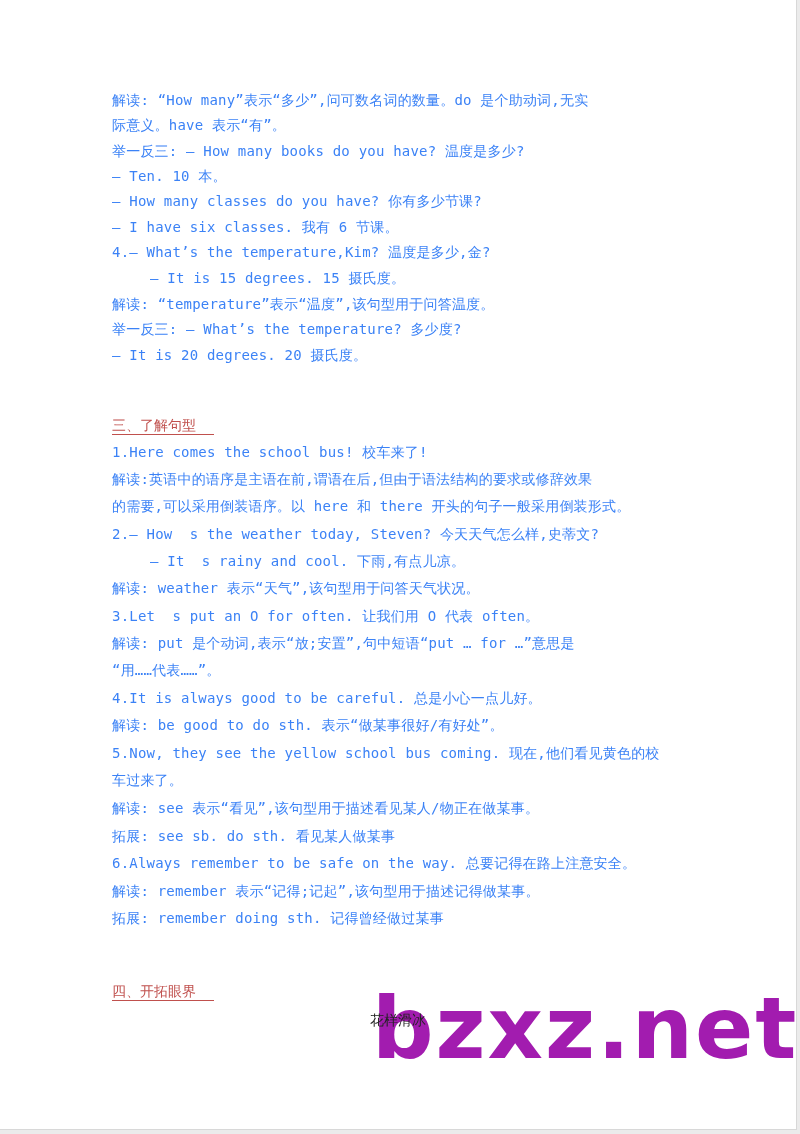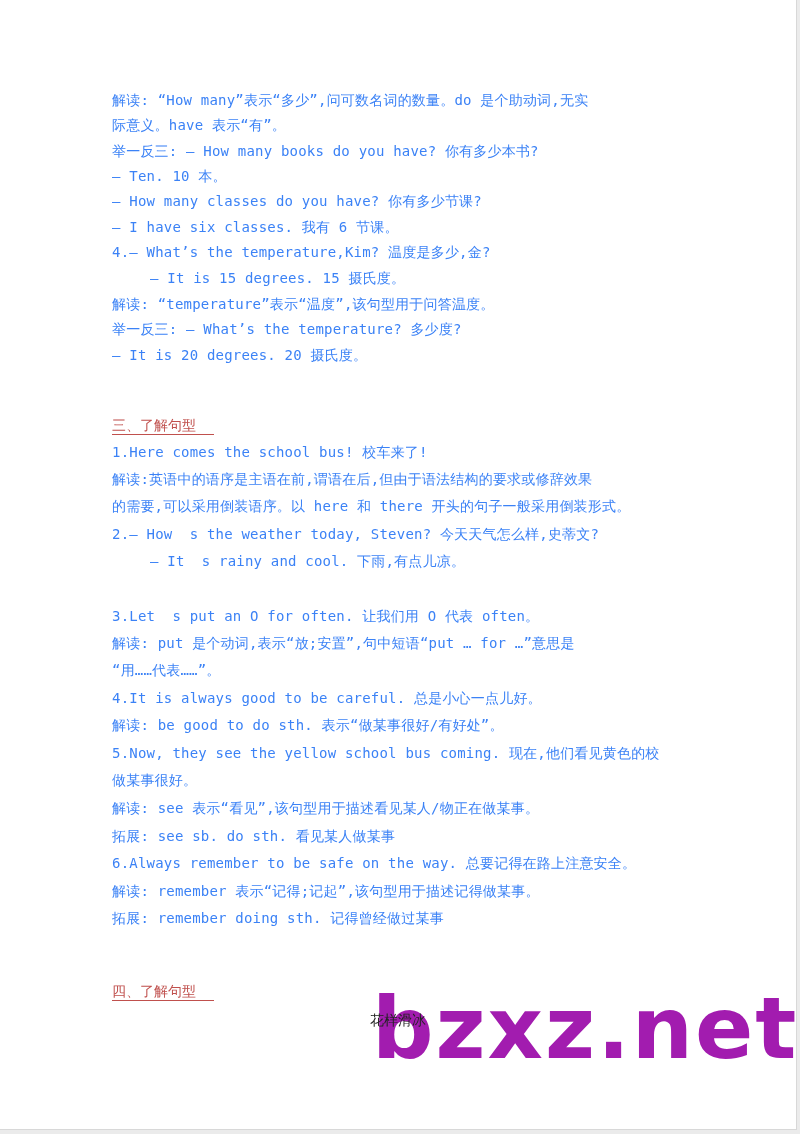--- a/index.html
+++ b/index.html
@@ -34,45 +34,46 @@
   }
   .center-title { z-index: 1; }
 </style>
 </head>
 <body>
 
 <div class="page">
 
   <div class="line mono" style="top:91px">解读: “How many”表示“多少”,问可数名词的数量。do 是个助动词,无实</div>
   <div class="line mono" style="top:116px">际意义。have 表示“有”。</div>
-  <div class="line mono" style="top:142px">举一反三: — How many books do you have? 你有多少本书?</div>
+  <div class="line mono" style="top:142px">举一反三: — How many books do you have? 温度是多少?</div>
   <div class="line mono" style="top:167px">— Ten. 10 本。</div>
   <div class="line mono" style="top:192px">— How many classes do you have? 你有多少节课?</div>
   <div class="line mono" style="top:218px">— I have six classes. 我有 6 节课。</div>
   <div class="line mono" style="top:243px">4.— What’s the temperature,Kim? 温度是多少,金?</div>
   <div class="line mono indent" style="top:269px">— It is 15 degrees. 15 摄氏度。</div>
   <div class="line mono" style="top:295px">解读: “temperature”表示“温度”,该句型用于问答温度。</div>
   <div class="line mono" style="top:320px">举一反三: — What’s the temperature? 多少度?</div>
   <div class="line mono" style="top:346px">— It is 20 degrees. 20 摄氏度。</div>
 
   <div class="heading" style="top:416px">三、了解句型</div>
   <div class="line mono" style="top:443px">1.Here comes the school bus! 校车来了!</div>
   <div class="line mono" style="top:470px">解读:英语中的语序是主语在前,谓语在后,但由于语法结构的要求或修辞效果</div>
   <div class="line mono" style="top:497px">的需要,可以采用倒装语序。以 here 和 there 开头的句子一般采用倒装形式。</div>
   <div class="line mono" style="top:525px">2.— How  s the weather today, Steven? 今天天气怎么样,史蒂文?</div>
   <div class="line mono indent" style="top:552px">— It  s rainy and cool. 下雨,有点儿凉。</div>
+  <div class="line mono" style="top:579px">解读: weather 表示“天气”,该句型用于问答天气状况。</div>
   <div class="line mono" style="top:607px">3.Let  s put an O for often. 让我们用 O 代表 often。</div>
   <div class="line mono" style="top:634px">解读: put 是个动词,表示“放;安置”,句中短语“put … for …”意思是</div>
   <div class="line mono" style="top:661px">“用……代表……”。</div>
   <div class="line mono" style="top:689px">4.It is always good to be careful. 总是小心一点儿好。</div>
   <div class="line mono" style="top:716px">解读: be good to do sth. 表示“做某事很好/有好处”。</div>
   <div class="line mono" style="top:744px">5.Now, they see the yellow school bus coming. 现在,他们看见黄色的校</div>
-  <div class="line mono" style="top:771px">做某事很好。</div>
+  <div class="line mono" style="top:771px">车过来了。</div>
   <div class="line mono" style="top:827px">拓展: see sb. do sth. 看见某人做某事</div>
   <div class="line mono" style="top:799px">解读: see 表示“看见”,该句型用于描述看见某人/物正在做某事。</div>
   <div class="line mono" style="top:854px">6.Always remember to be safe on the way. 总要记得在路上注意安全。</div>
   <div class="line mono" style="top:882px">解读: remember 表示“记得;记起”,该句型用于描述记得做某事。</div>
   <div class="line mono" style="top:909px">拓展: remember doing sth. 记得曾经做过某事</div>
 
-  <div class="heading" style="top:982px">四、了解句型</div>
+  <div class="heading" style="top:982px">四、开拓眼界</div>
   <div class="watermark">bzxz.net</div>
   <div class="center-title">花样滑冰</div>
 </div>
 
 </body></html>

